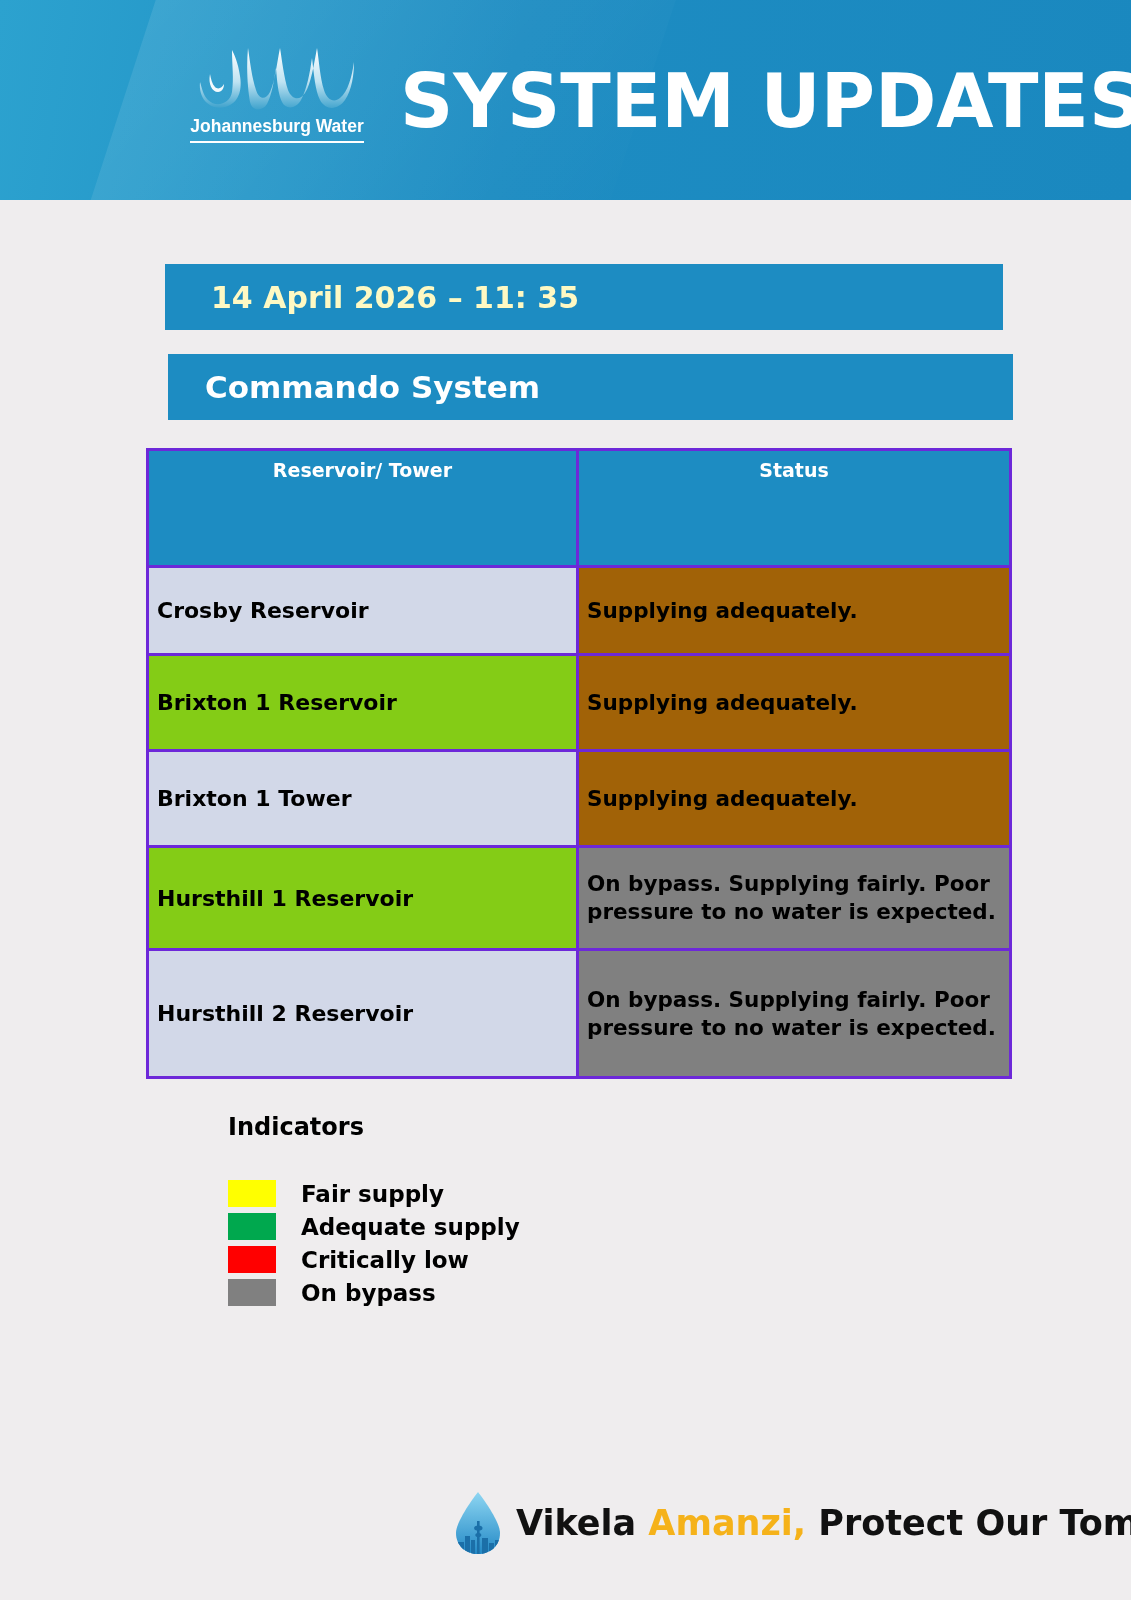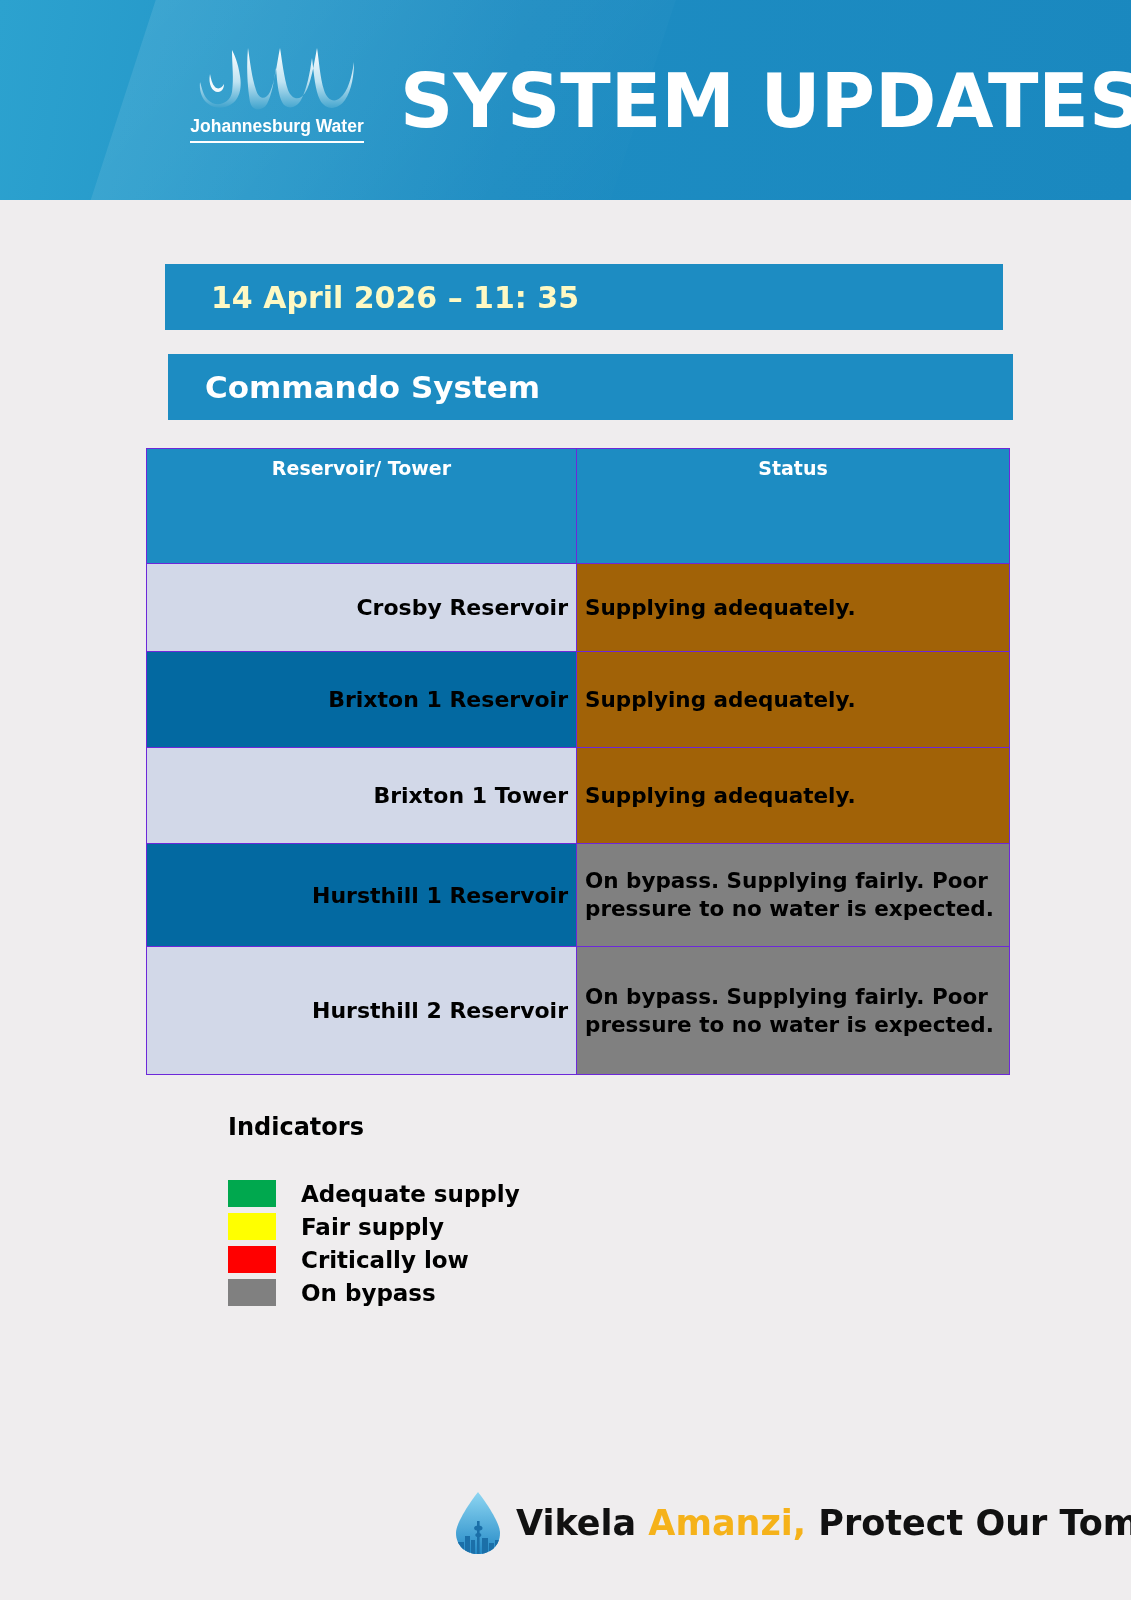--- a/index.html
+++ b/index.html
@@ -162,59 +162,59 @@
   
   .status-table {
     position: absolute;
     left: 146px; top: 448px;
     width: 863px;
     border-collapse: collapse;
     table-layout: fixed;
   }
   .status-table th,
   .status-table td {
-    border: 1px solid #6d28d9;
+    border: 3px solid #6d28d9;
     padding: 8px;
     vertical-align: middle;
   }
   .col-name { width: 430px; }
   .col-status { width: 433px; }
 
   .status-table thead th {
     background: #1d8cc2;
     color: #ffffff;
     font-size: 19px;
     font-weight: bold;
     height: 98px;
     vertical-align: top;
     padding-top: 8px;
     font-family: "DejaVu Sans", sans-serif;
   }
 
   .cell-name {
-    text-align: right;
+    text-align: left;
     font-size: 22px;
     font-weight: bold;
     color: #000000;
     font-family: "DejaVu Sans", sans-serif;
     margin-top: 12px;
   }
   .cell-status {
     text-align: left;
     vertical-align: top;
     padding: 8px 6px 6px 9px;
     font-size: 21.5px;
     font-weight: bold;
     color: #000000;
     line-height: 1.28;
     font-family: "DejaVu Sans", sans-serif;
   }
 
   .row-a .cell-name { background: #d2d8e8; }
-  .row-b .cell-name { background: #0369a1; }
+  .row-b .cell-name { background: #84cc16; }
 
   .st-green  { background: #a16207; margin-left: 12px; }
   .st-grey   { background: #808080; }
 
   .h-88  { height: 88px; }
   .h-96  { height: 96px; }
   .h-103 { height: 103px; }
   .h-128 { height: 128px; }
 
   
@@ -341,27 +341,27 @@
     <tr class="row-a h-128">
       <td class="cell-name">Hursthill 2 Reservoir</td>
       <td class="cell-status st-grey">On bypass. Supplying fairly. Poor pressure to no water is expected.</td>
     </tr>
   </tbody>
 </table>
 
 <div class="indicators">
   <div class="indicators-title">Indicators</div>
 
+  <div class="ind-row r2">
+    <div class="ind-swatch"></div>
+    <div class="ind-label">Fair supply</div>
+  </div>
   <div class="ind-row r1">
     <div class="ind-swatch"></div>
     <div class="ind-label">Adequate supply</div>
-  </div>
-  <div class="ind-row r2">
-    <div class="ind-swatch"></div>
-    <div class="ind-label">Fair supply</div>
   </div>
   <div class="ind-row r3">
     <div class="ind-swatch"></div>
     <div class="ind-label">Critically low</div>
   </div>
   <div class="ind-row r4">
     <div class="ind-swatch"></div>
     <div class="ind-label">On bypass</div>
   </div>
 </div>

